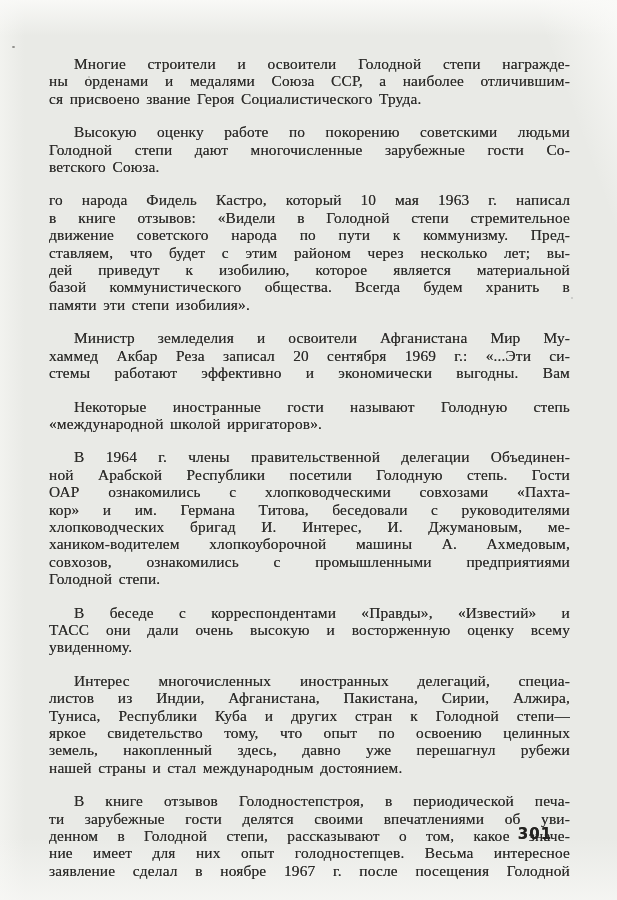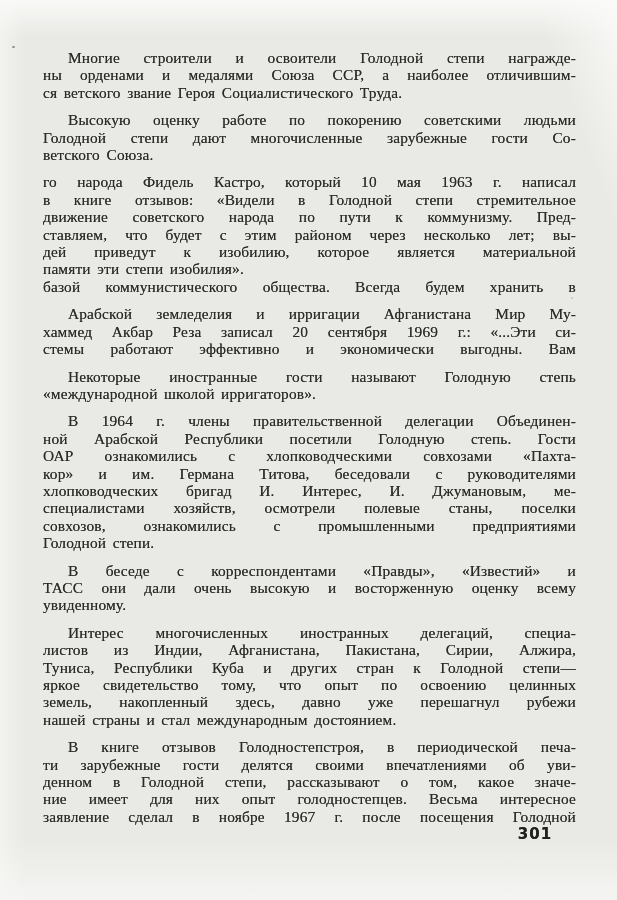--- a/index.html
+++ b/index.html
@@ -28,21 +28,21 @@
     position: absolute;
     inset: 0;
   }
   .text-block {
     position: absolute;
     left: 33px;
     top: 39px;
     width: 553px;
   }
   .paragraph {
-    margin: 10px;
+    margin: 16px;
     padding: 0;
   }
   .line {
     font-size: 15.4px;
     line-height: 17.4px;
     letter-spacing: 0.15px;
     word-spacing: 1.5px;
     text-align: justify;
     text-align-last: justify;
     white-space: normal;
@@ -85,52 +85,52 @@
 
 <div class="page">
   <div class="speck s1"></div>
   <div class="speck s2"></div>
   <div class="speck s3"></div>
 
   <div class="text-block">
       <div class="paragraph">
         <div class="line first">Многие строители и освоители Голодной степи награжде-</div>
         <div class="line">ны орденами и медалями Союза ССР, а наиболее отличившим-</div>
-        <div class="line end">ся ветского звание Героя Социалистического Труда.</div>
+        <div class="line end">ся присвоено звание Героя Социалистического Труда.</div>
       </div>
       <div class="paragraph">
         <div class="line first">Высокую оценку работе по покорению советскими людьми</div>
         <div class="line">Голодной степи дают многочисленные зарубежные гости Со-</div>
         <div class="line end">ветского Союза.</div>
       </div>
       <div class="paragraph">
         <div class="line">го народа Фидель Кастро, который 10 мая 1963 г. написал</div>
         <div class="line">в книге отзывов: «Видели в Голодной степи стремительное</div>
         <div class="line">движение советского народа по пути к коммунизму. Пред-</div>
         <div class="line">ставляем, что будет с этим районом через несколько лет; вы-</div>
         <div class="line">дей приведут к изобилию, которое является материальной</div>
+        <div class="line">базой коммунистического общества. Всегда будем хранить в</div>
         <div class="line end">памяти эти степи изобилия».</div>
-        <div class="line">базой коммунистического общества. Всегда будем хранить в</div>
       </div>
       <div class="paragraph">
-        <div class="line first">Арабской земледелия и ирригации Афганистана Мир Му-</div>
+        <div class="line first">Министр земледелия и освоители Афганистана Мир Му-</div>
         <div class="line">хаммед Акбар Реза записал 20 сентября 1969 г.: «...Эти си-</div>
         <div class="line">стемы работают эффективно и экономически выгодны. Вам</div>
       </div>
       <div class="paragraph">
         <div class="line first">Некоторые иностранные гости называют Голодную степь</div>
         <div class="line end">«международной школой ирригаторов».</div>
       </div>
       <div class="paragraph">
         <div class="line first">В 1964 г. члены правительственной делегации Объединен-</div>
         <div class="line">ной Арабской Республики посетили Голодную степь. Гости</div>
         <div class="line">ОАР ознакомились с хлопководческими совхозами «Пахта-</div>
         <div class="line">кор» и им. Германа Титова, беседовали  с руководителями</div>
         <div class="line">хлопководческих бригад И. Интерес, И. Джумановым, ме-</div>
-        <div class="line">специалистами хозяйств, осмотрели полевые станы, поселки</div>
+        <div class="line">хаником-водителем хлопкоуборочной машины А. Ахмедовым,</div>
         <div class="line">совхозов, ознакомились с промышленными  предприятиями</div>
         <div class="line end">Голодной степи.</div>
       </div>
       <div class="paragraph">
         <div class="line first">В беседе с корреспондентами  «Правды», «Известий»  и</div>
         <div class="line">ТАСС они дали очень высокую и восторженную оценку всему</div>
         <div class="line end">увиденному.</div>
       </div>
       <div class="paragraph">
         <div class="line first">Интерес многочисленных иностранных делегаций, специа-</div>

